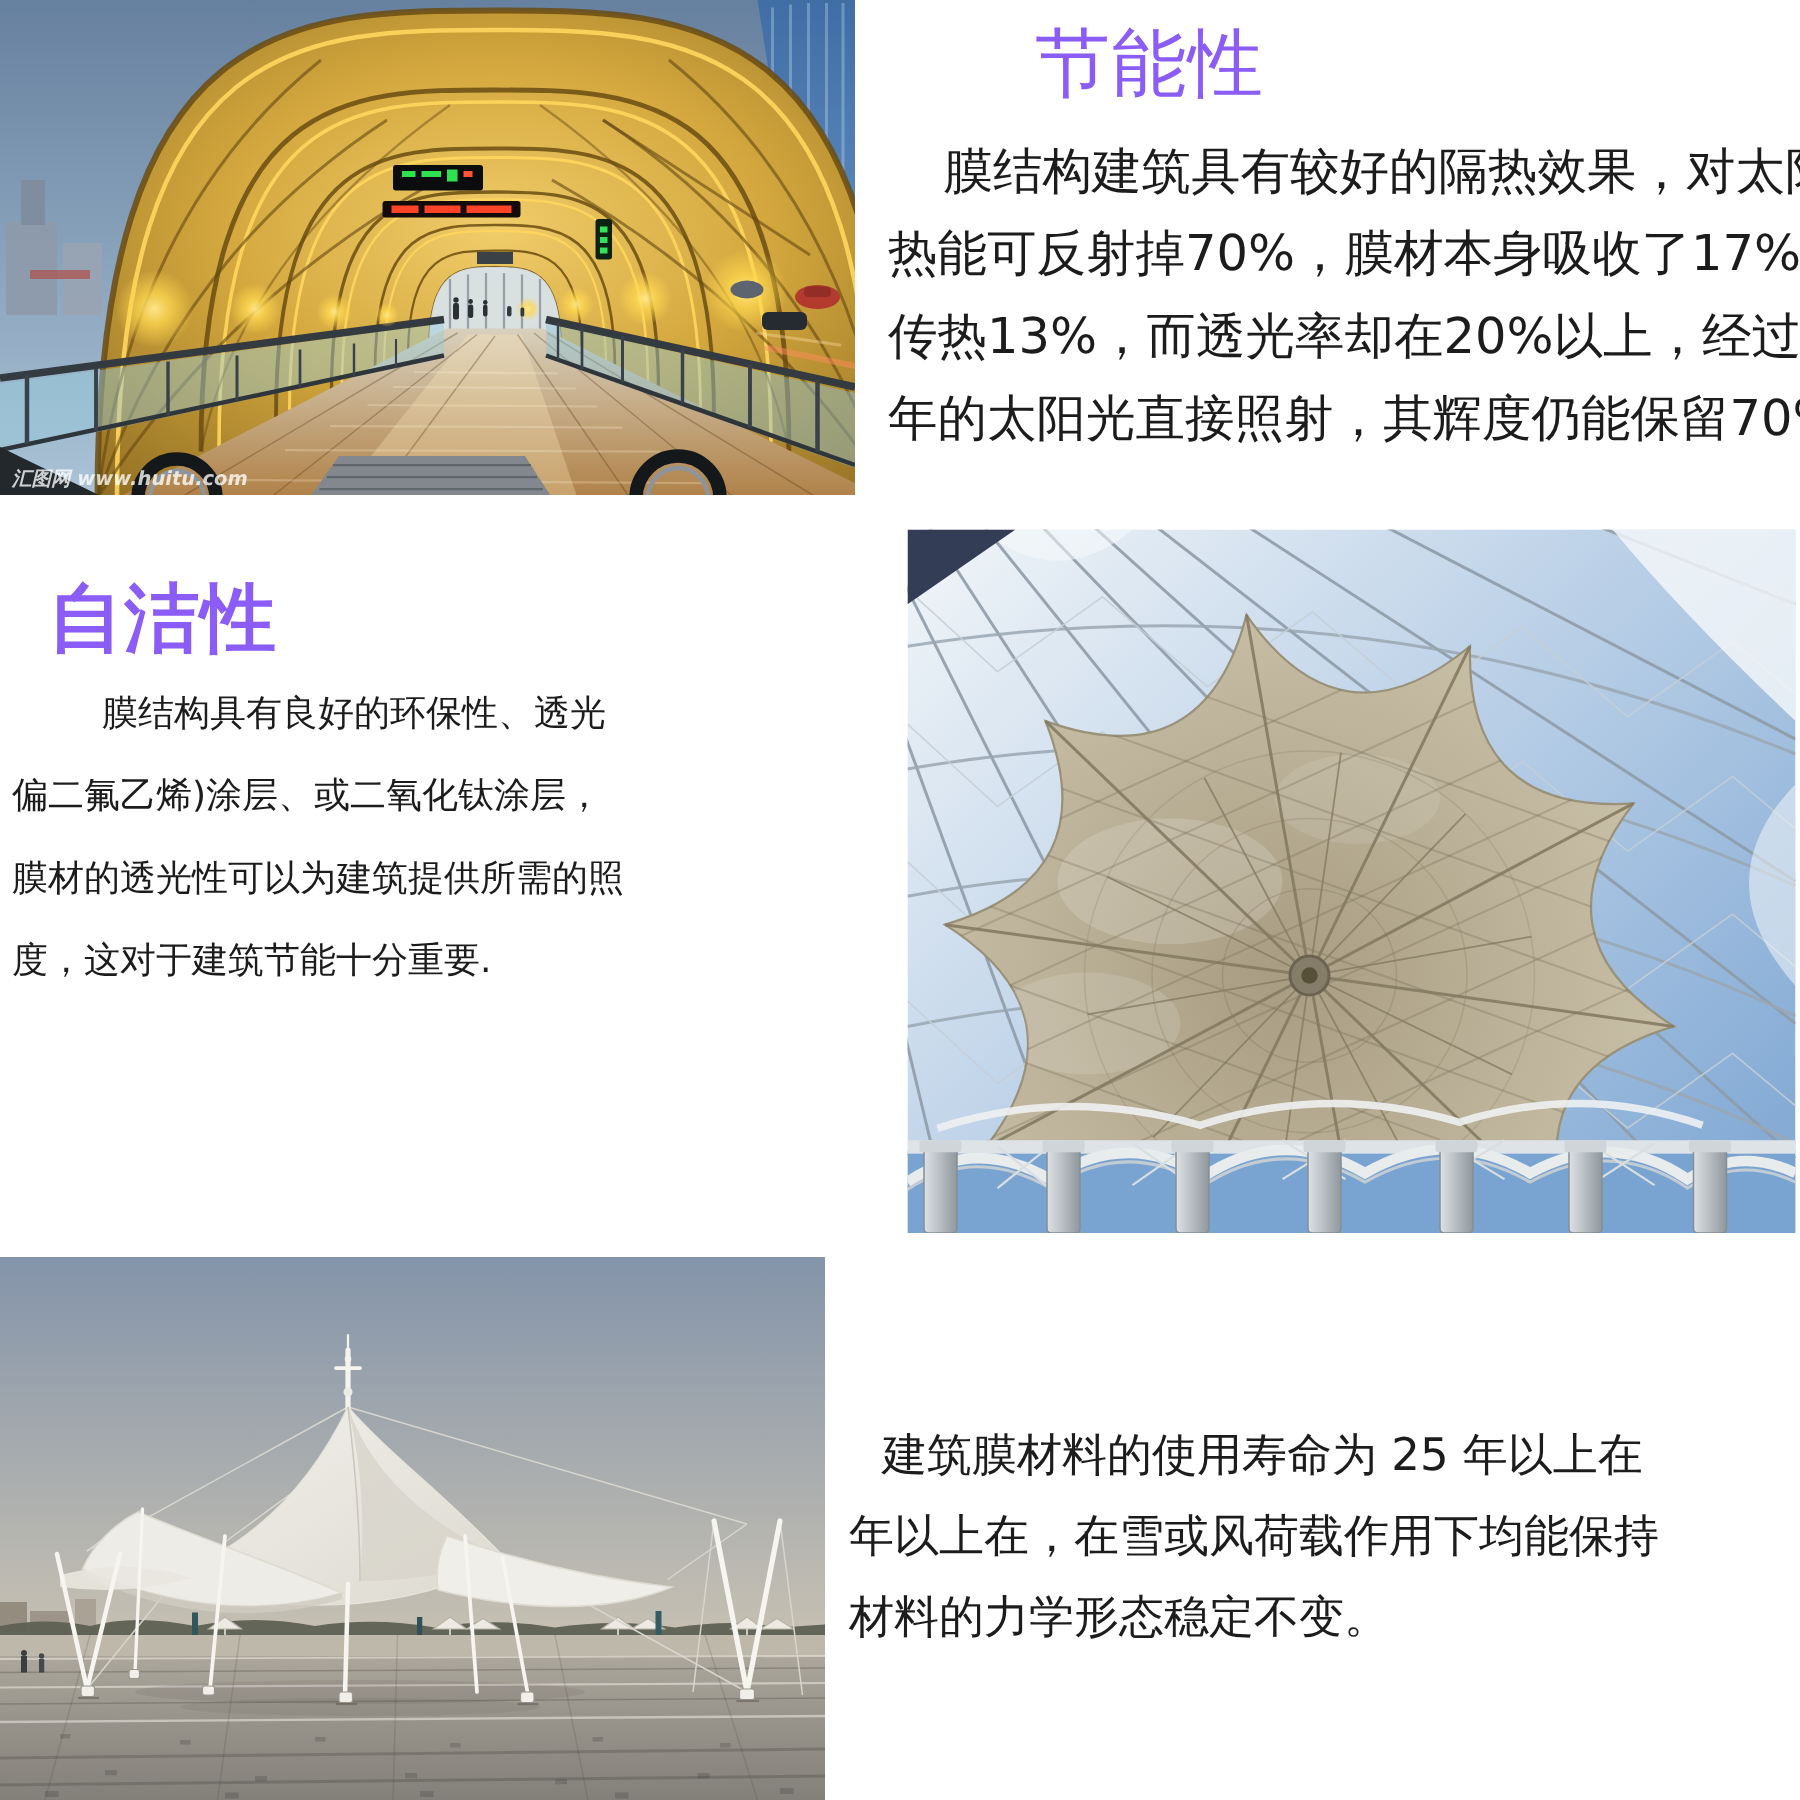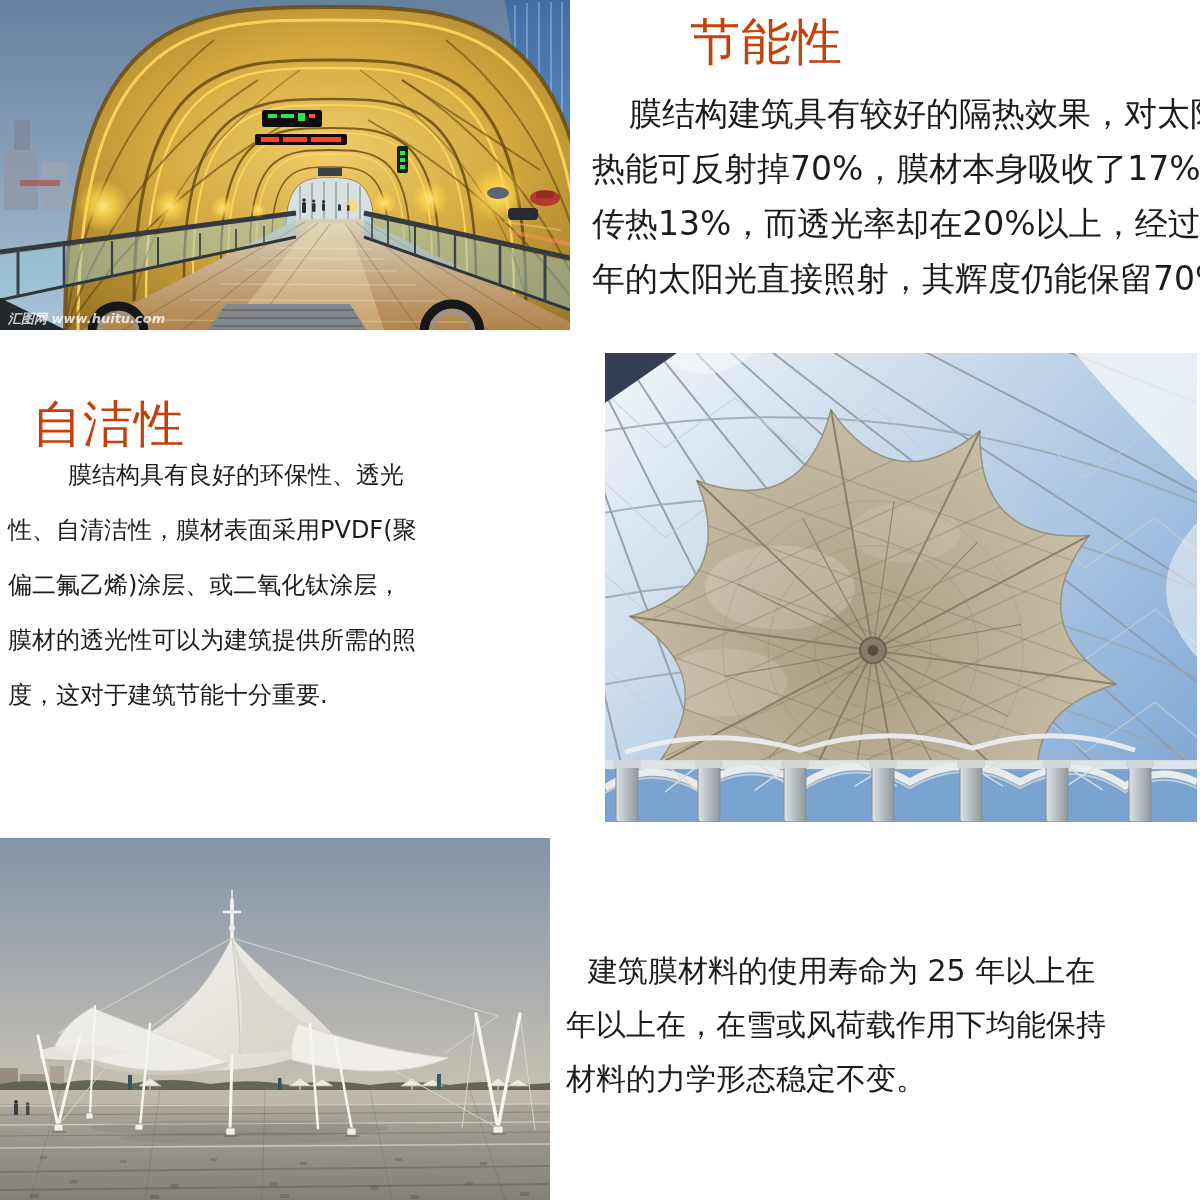--- a/index.html
+++ b/index.html
@@ -3,23 +3,23 @@
 <meta charset="utf-8">
 <style>
   html,body{margin:0;padding:0;background:#ffffff;}
   .page{position:relative;width:1200px;height:1200px;background:#fff;overflow:hidden;
         font-family:"DejaVu Sans","Liberation Sans",sans-serif;}
   .photo{position:absolute;display:block;}
   .photo-bridge{left:0;top:0;width:570px;height:330px;}
   .photo-dome{left:605px;top:353px;width:592px;height:469px;}
   .photo-plaza{left:0;top:838px;width:550px;height:362px;}
   .sec-title{position:absolute;margin:0;font-weight:500;font-size:50px;line-height:1.15;
-             color:#c2410c;letter-spacing:1px;white-space:nowrap;}
+             color:#8b5cf6;letter-spacing:1px;white-space:nowrap;}
   .t-energy{left:690px;top:14px;}
-  .t-clean{left:32px;top:396px;}
+  .t-clean{left:32px;top:384px;font-weight:bold;}
   .t-life{left:578px;top:844px;}
   .sec-body{position:absolute;color:#1c1c1c;white-space:nowrap;}
   .sec-body .ln{white-space:pre;}
   .b-energy{left:592px;top:86px;font-size:33px;line-height:55px;}
   .b-energy .ln:first-child{text-indent:37px;}
   .b-clean{left:8px;top:448px;font-size:24px;line-height:55px;}
   .b-clean .ln:first-child{text-indent:60px;}
   .b-life{left:566px;top:944px;font-size:30px;line-height:54px;}
   .b-life .ln:first-child{text-indent:22px;}
 </style>
@@ -230,21 +230,20 @@
   <div class="sec-body b-energy">
     <div class="ln">膜结构建筑具有较好的隔热效果，对太阳</div>
     <div class="ln">热能可反射掉70%，膜材本身吸收了17%，</div>
     <div class="ln">传热13%，而透光率却在20%以上，经过10</div>
     <div class="ln">年的太阳光直接照射，其辉度仍能保留70%</div>
   </div>
 
   <h2 class="sec-title t-clean">自洁性</h2>
   <div class="sec-body b-clean">
     <div class="ln">膜结构具有良好的环保性、透光</div>
-    <div class="ln">性、自清洁性，膜材表面采用PVDF(聚</div>
     <div class="ln">偏二氟乙烯)涂层、或二氧化钛涂层，</div>
     <div class="ln">膜材的透光性可以为建筑提供所需的照</div>
     <div class="ln">度，这对于建筑节能十分重要.</div>
   </div>
 
   <svg class="photo photo-dome" viewBox="0 0 592 470" preserveAspectRatio="none">
     <defs>
       <linearGradient id="dsky" x1="0" y1="0" x2="1" y2="0.8">
         <stop offset="0" stop-color="#f2f6f9"></stop>
           <stop offset="1" stop-color="#86acd6"></stop>

